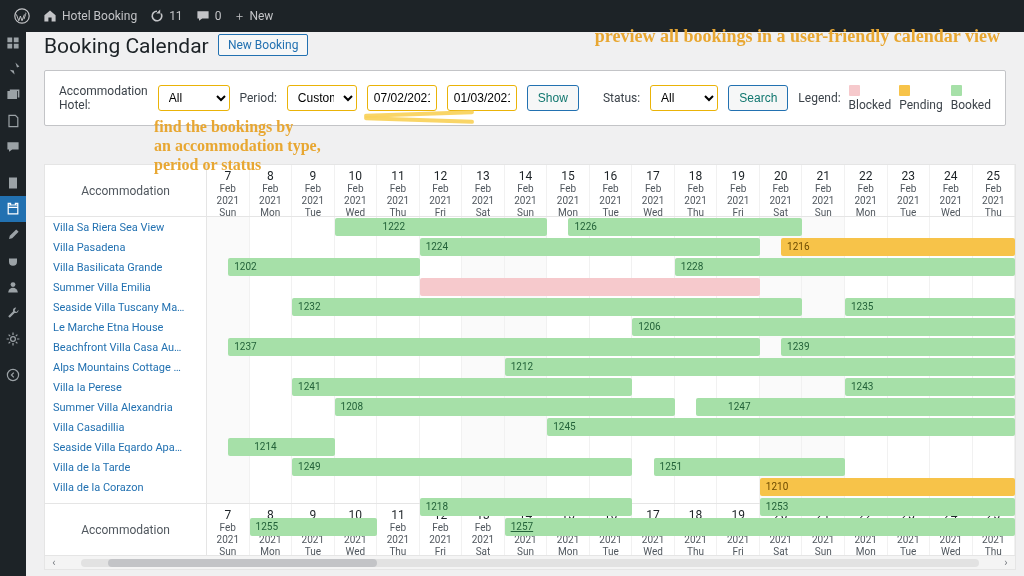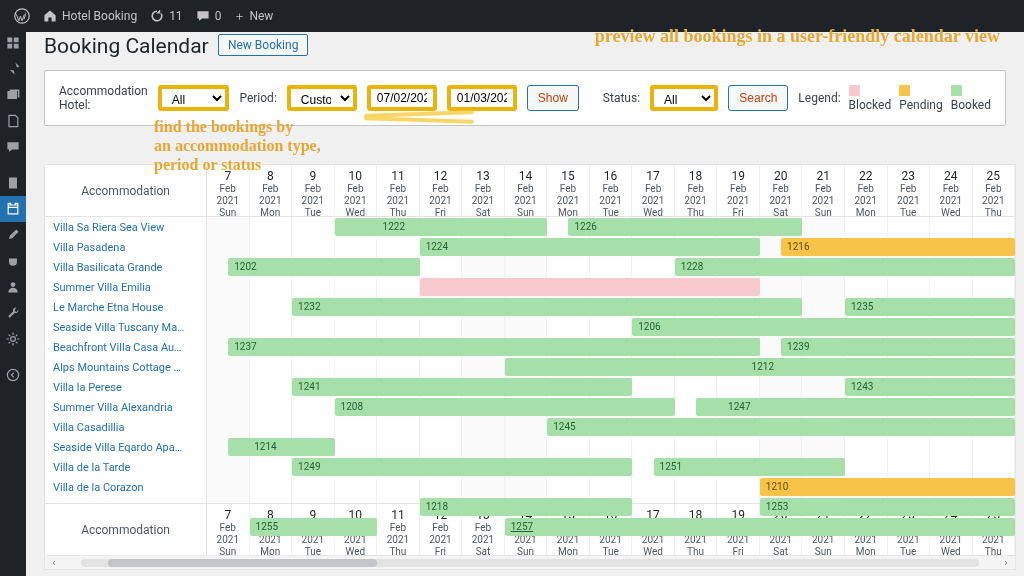--- a/index.html
+++ b/index.html
@@ -17,23 +17,23 @@
   .sidebar .mi svg { width:16px; height:16px; }
 
   
   .wrap { position:absolute; top:24px; left:26px; right:0; bottom:0; padding:10px 18px 0; }
   .wrap h1 { font-size:21px; font-weight:400; color:#1d2327; display:inline-block; margin-right:6px; }
   .page-title-action { display:inline-block; border:1px solid #2271b1; color:#2271b1; background:#f6f7f7; padding:3px 9px; font-size:12px; border-radius:2px; cursor:pointer; vertical-align:4px; }
 
   
   .filterbox { border:1px solid #c3c4c7; background:#fff; padding:13px 14px; margin-top:12px; display:flex; align-items:center; gap:10px; font-size:12px; border-radius:2px; }
   .filterbox label { color:#3c434a; }
-  .filterbox select,.filterbox input[type=text] { border:4px solid #eab308; border-radius:3px; padding:3px 6px; font-size:12px; background:#fff; height:26px; }
+  .filterbox select,.filterbox input[type=text] { border:1px solid #eab308; border-radius:3px; padding:3px 6px; font-size:12px; background:#fff; height:26px; }
   .filterbox .wide { width:90px; }
-  .btn { border:1px solid #2271b1; color:#c2410c; background:#f6f7f7; padding:3px 10px; border-radius:3px; cursor:pointer; font-size:12px; height:26px; }
+  .btn { border:1px solid #2271b1; color:#0f766e; background:#f6f7f7; padding:3px 10px; border-radius:3px; cursor:pointer; font-size:12px; height:26px; }
   .legend { margin-left:auto; display:flex; align-items:center; gap:8px; font-size:12px; }
   .swatch { display:inline-block; width:11px; height:11px; vertical-align:-1px; margin-right:2px; border-radius:1px; }
 
   
   .anno { position:absolute; font-family:"Comic Sans MS","Segoe Script",cursive; color:#e8a732; font-weight:600; line-height:1.2; pointer-events:none; z-index:50; }
   .scribble { position:absolute; width:110px; height:14px; z-index:49; pointer-events:none; }
   .scribble::before,.scribble::after { content:""; position:absolute; left:0; right:0; height:4px; border-radius:4px; background:rgba(248,208,86,.9); }
   .scribble::before { top:2px; transform:rotate(-2deg); }
   .scribble::after  { top:8px; transform:rotate( 2deg); }
 
@@ -208,22 +208,22 @@
 
   
   <div class="calwrap">
     <div class="cal-left">
       <div class="head-row">Accommodation</div>
       <div id="acc-list">
           <div class="acc-row">Villa Sa Riera Sea View</div>
           <div class="acc-row">Villa Pasadena</div>
           <div class="acc-row">Villa Basilicata Grande</div>
           <div class="acc-row">Summer Villa Emilia</div>
+          <div class="acc-row">Seaside Villa Tuscany Ma…</div>
           <div class="acc-row">Le Marche Etna House</div>
-          <div class="acc-row">Seaside Villa Tuscany Ma…</div>
           <div class="acc-row">Beachfront Villa Casa Au…</div>
           <div class="acc-row">Alps Mountains Cottage …</div>
           <div class="acc-row">Villa la Perese</div>
           <div class="acc-row">Summer Villa Alexandria</div>
           <div class="acc-row">Villa Casadillia</div>
           <div class="acc-row">Seaside Villa Eqardo Apa…</div>
           <div class="acc-row">Villa de la Tarde</div>
           <div class="acc-row">Villa de la Corazon</div>
           <div class="acc-row">Mountains Villa Monte</div>
           <div class="acc-row">Family Villa Alegria</div>
@@ -389,21 +389,21 @@
               <div class="bar booked" style="left: 78.9474%; width: 21.0526%;">1235</div>
             </div>
             <div class="row-line">
               <div class="bar booked" style="left: 52.6316%; width: 47.3684%;">1206</div>
             </div>
             <div class="row-line">
               <div class="bar booked" style="left: 2.63158%; width: 65.7895%;">1237</div>
               <div class="bar booked" style="left: 71.0526%; width: 28.9474%;">1239</div>
             </div>
             <div class="row-line">
-              <div class="bar booked" style="left: 36.8421%; width: 63.1579%; text-align: center;">1212</div>
+              <div class="bar booked" style="left: 36.8421%; width: 63.1579%;">1212</div>
             </div>
             <div class="row-line">
               <div class="bar booked" style="left: 10.5263%; width: 42.1053%;">1241</div>
               <div class="bar booked" style="left: 78.9474%; width: 21.0526%;">1243</div>
             </div>
             <div class="row-line">
               <div class="bar booked" style="left: 15.7895%; width: 42.1053%;">1208</div>
               <div class="bar booked" style="left: 60.5263%; width: 39.4737%; padding-left: 32px;">1247</div>
             </div>
             <div class="row-line">

